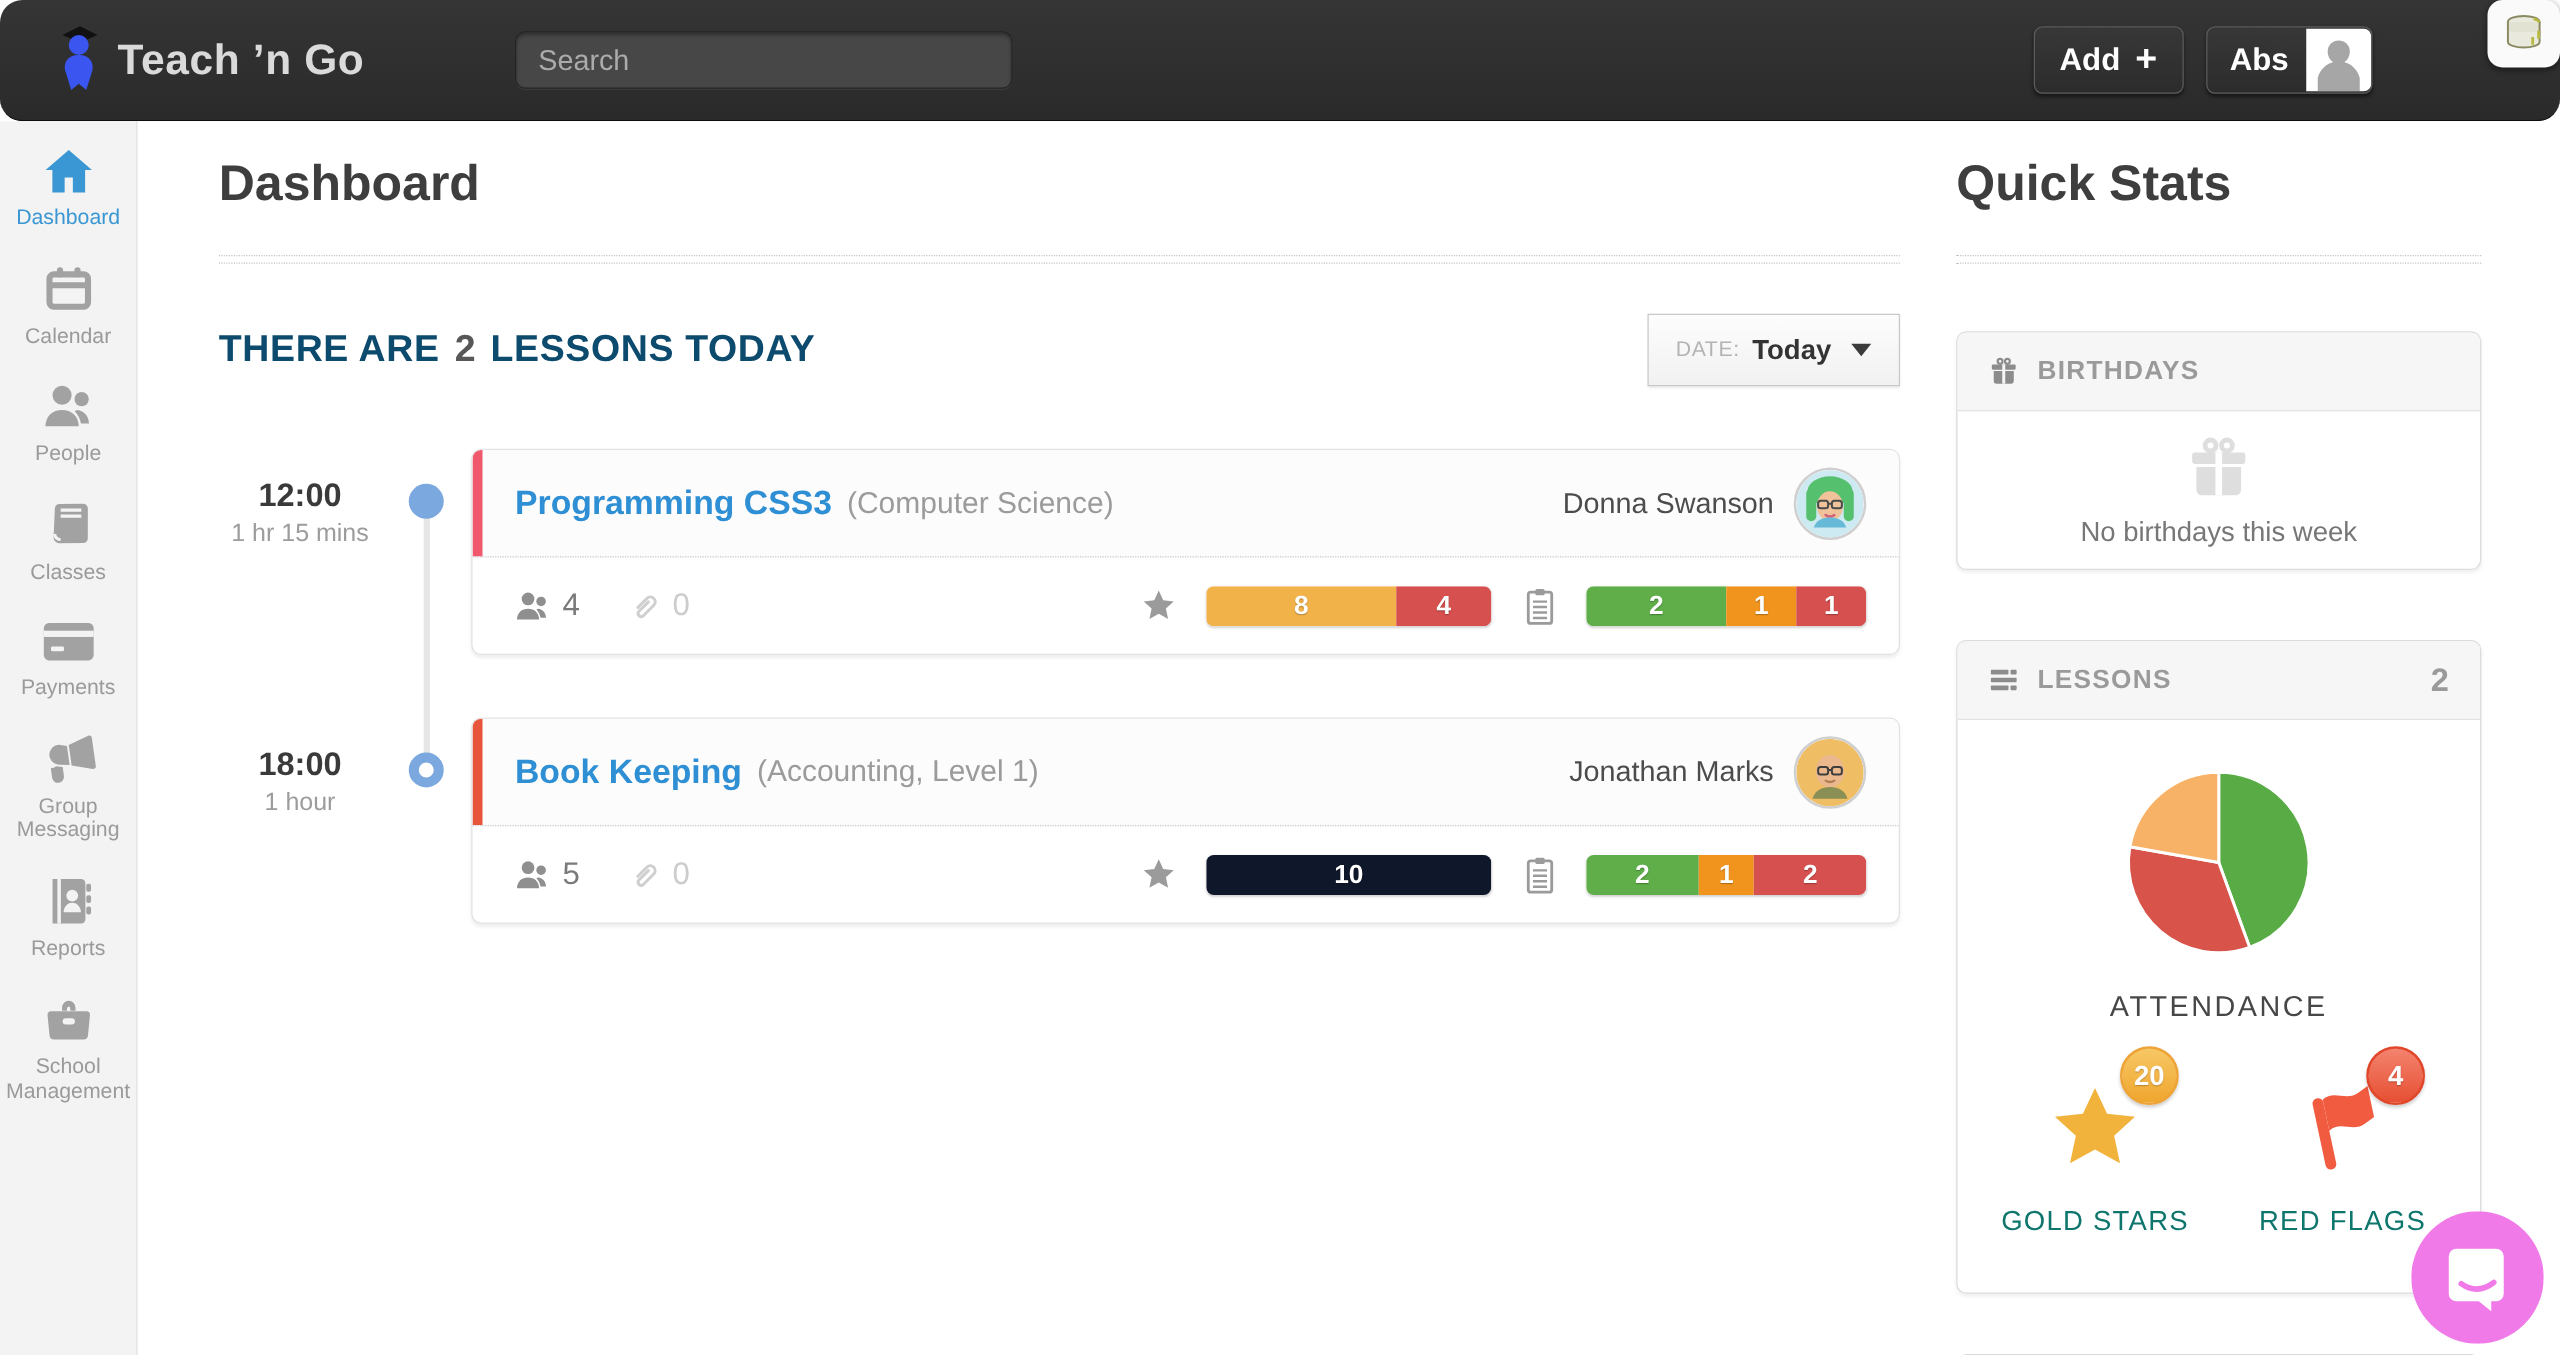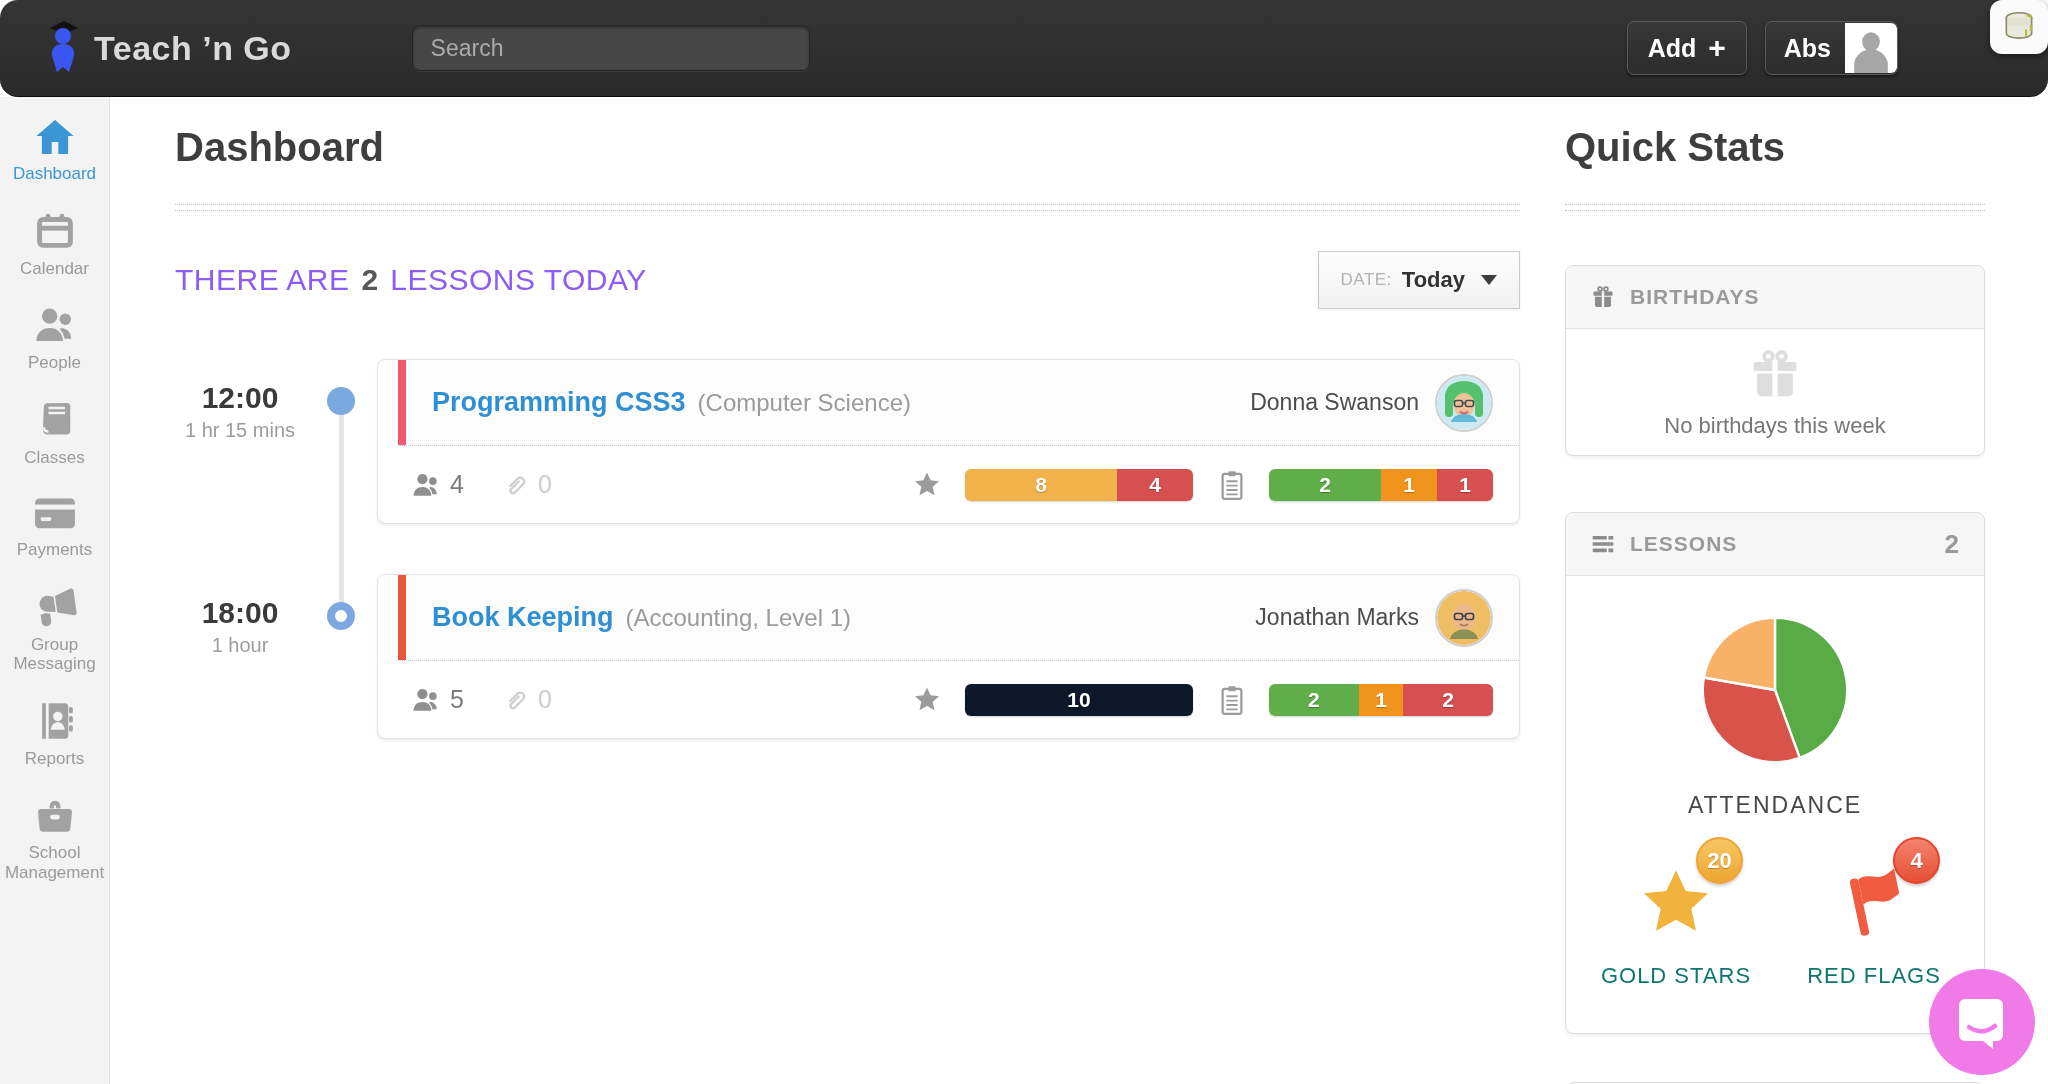--- a/index.html
+++ b/index.html
@@ -35,44 +35,44 @@
   .side-item .s-label{font-size:17px;line-height:1.15;color:#9a9a9a;}
   .side-item.active{color:#3a97d3;}
   .side-item.active .s-label{color:#3a97d3;}
   .content{flex:1;display:flex;}
   .main{width:1455px;box-sizing:border-box;padding:28px 45px 0 65px;}
   .quick{flex:1;box-sizing:border-box;padding:28px 63px 0 0;}
   h1{margin:0;font-size:40px;font-weight:700;color:#3e3e3e;}
   .dotted-sep{height:5px;border-top:1px dotted #c7c7c7;border-bottom:1px dotted #c7c7c7;margin-top:34px;}
   
   .lessons-line{display:flex;align-items:center;margin-top:40px;}
-  .tl-text{font-size:30px;color:#8b5cf6;letter-spacing:.5px;}
+  .tl-text{font-size:30px;color:#0c4a6e;letter-spacing:.5px;font-weight:bold;}
   .tl-count{font-size:30px;font-weight:700;color:#575757;margin:0 12px;}
   .date-btn{margin-left:auto;height:56px;padding:0 22px;border:1px solid #c9c9c9;border-radius:0;
             background:linear-gradient(#fdfdfd,#f1f1f1);display:flex;align-items:center;gap:10px;
             box-shadow:0 1px 2px rgba(0,0,0,.08);cursor:pointer;}
   .date-label{font-size:17px;color:#b3b3b3;letter-spacing:.5px;}
   .date-value{font-size:22px;font-weight:700;color:#333;}
   .caret{width:0;height:0;border-left:8px solid transparent;border-right:8px solid transparent;
          border-top:10px solid #3c3c3c;margin-left:6px;}
   
   .timeline{position:relative;margin-top:50px;}
   .tl-line{position:absolute;left:164px;top:44px;width:5px;height:214px;background:#e6e6e6;border-radius:3px;}
   .lesson-row{display:flex;margin-bottom:50px;position:relative;}
   .time-col{width:130px;text-align:center;padding-top:22px;}
-  .time{font-size:30px;font-weight:700;color:#3a3a3a;}
+  .time{font-size:26px;font-weight:700;color:#3a3a3a;}
   .duration{font-size:20px;color:#9c9c9c;margin-top:4px;}
   .marker-col{width:72px;position:relative;}
   .dot{position:absolute;left:50%;transform:translateX(-50%);top:28px;width:28px;height:28px;
        border-radius:50%;background:#7ba8de;box-sizing:border-box;}
   .dot.ring{background:#fff;border:8px solid #7ba8de;}
   .card{flex:1;background:#fff;border:1px solid #e2e2e2;border-radius:8px;
         box-shadow:0 2px 3px rgba(0,0,0,.07);overflow:hidden;}
   .card-head{display:flex;align-items:center;height:85px;padding:0 26px 0 34px;background:#fcfcfc;
-             border-bottom:1px dotted #c9c9c9;position:relative;margin-left:20px;}
+             border-bottom:1px dotted #c9c9c9;position:relative;}
   .accent{position:absolute;left:0;top:0;width:8px;height:100%;}
   .lesson-title{font-size:27px;font-weight:700;color:#2e8fd4;text-decoration:none;cursor:pointer;}
   .lesson-subject{font-size:24px;color:#9b9b9b;margin-left:12px;}
   .teacher-name{margin-left:auto;font-size:23px;color:#4c4c4c;cursor:pointer;}
   .avatar{width:54px;height:54px;border-radius:50%;border:2px solid #cfcfcf;margin-left:16px;
           overflow:hidden;flex:0 0 auto;background:#fff;}
   .card-body{display:flex;align-items:center;height:77px;padding:0 26px 0 32px;}
   .count{font-size:25px;color:#7a7a7a;margin-left:8px;}
   .count.muted{color:#ccc;}
   .gap-l{margin-left:36px;}

